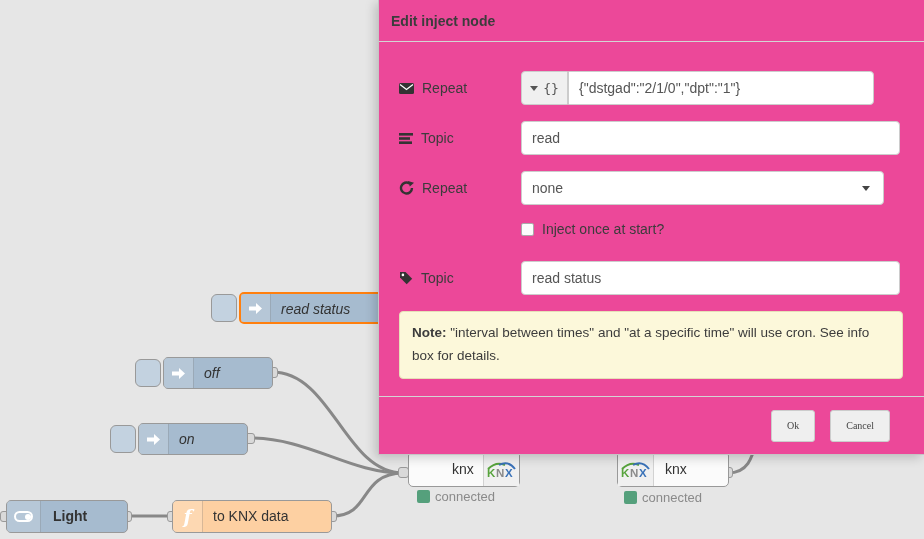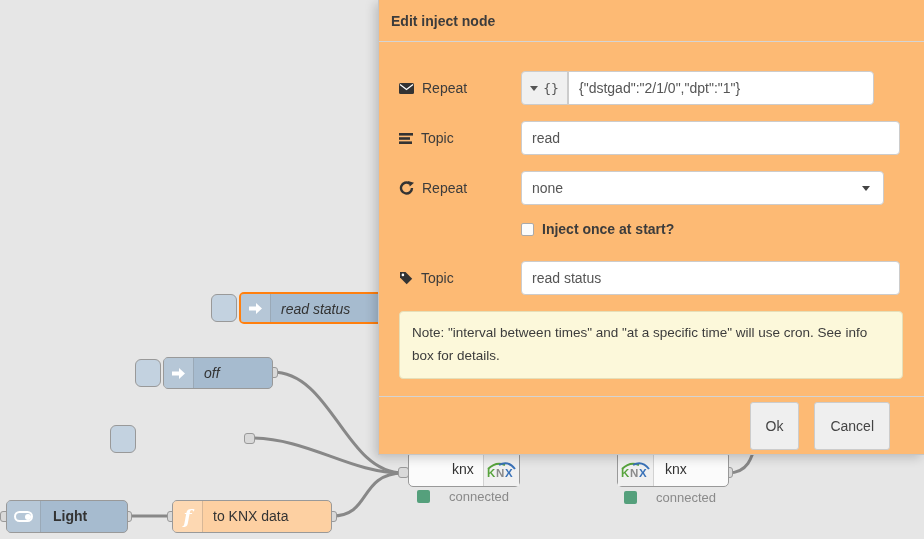--- a/index.html
+++ b/index.html
@@ -34,26 +34,26 @@
                color:#333; white-space:nowrap; }
   .node-label.it{ font-style:italic; }
   .node-body.knx .node-label{ line-height:34px; }
 
   .f-glyph{ font-family:"DejaVu Serif", serif; font-style:italic; font-weight:bold;
             font-size:19px; color:#fff; line-height:1; }
   .toggle-pill{ width:19px; height:11px; border:2px solid #fff; border-radius:7px; position:relative; }
   .toggle-pill .knob{ position:absolute; right:0px; top:0.5px; width:6px; height:6px;
                       background:#fff; border-radius:50%; }
 
-  .status{ position:absolute; display:flex; align-items:center; gap:19px;
+  .status{ position:absolute; display:flex; align-items:center; gap:5px;
            font-size:13px; color:#8a8a8a; z-index:2; }
   .status .dot{ width:13px; height:13px; border-radius:2px; background:#55a07c; }
 
   
-  .dialog{ position:absolute; left:378px; top:0; width:546px; height:455px; background:#fdba74;
+  .dialog{ position:absolute; left:378px; top:0; width:546px; height:455px; background:#ec4899;
            border-left:1px solid #c5c5c5; border-bottom:1px solid #c5c5c5;
            box-shadow:-3px 3px 10px rgba(0,0,0,0.18); z-index:10; }
   .dialog-header{ height:42px; border-bottom:1px solid #d4d4d4; display:flex; align-items:center;
                   padding:0 12px; font-weight:bold; font-size:14px; color:#3c3c3c; }
   .dialog-body{ position:absolute; top:43px; left:0; right:0; bottom:58px;
                 padding:28px 21px 0 20px; overflow:hidden; }
   .form-row{ display:flex; align-items:center; margin-bottom:16px; }
   .form-label{ width:122px; flex:none; display:flex; align-items:center; gap:8px;
                font-size:14px; color:#3c3c3c; }
   .form-label svg{ flex:none; }
@@ -71,34 +71,34 @@
   .typed-wrap{ margin-right:29px; }
 
   .form-select{ flex:1; height:34px; border:1px solid #ccc; border-radius:4px; font-size:14px;
                 color:#555; padding:0 24px 0 10px; margin-right:19px; background:#fff;
                 display:flex; align-items:center; position:relative; cursor:pointer; }
   .form-select .caret{ position:absolute; right:13px; top:14px; width:0; height:0;
                        border-left:4px solid transparent; border-right:4px solid transparent;
                        border-top:5px solid #444; }
 
   .once-row{ display:flex; align-items:center; gap:8px; margin:0 0 24px 122px;
-             font-size:14px; color:#3c3c3c;font-weight:bold; }
+             font-size:14px; color:#3c3c3c; }
   .checkbox{ width:13px; height:13px; border:1px solid #aaa; border-radius:2px;
              background:#fcfcfc; cursor:pointer; }
 
   .note{ background:#fcf8da; border:1px solid #e6dfb8; border-radius:4px; padding:10px 12px;
          font-size:13.5px; color:#3c3c3c; line-height:1.7; margin-right:0; }
-  .note b{ font-weight:normal; }
+  .note b{ font-weight:bold; }
 
   .dialog-footer{ position:absolute; left:0; right:0; bottom:0; height:58px;
                   border-top:1px solid #d4d4d4; display:flex; align-items:center;
                   justify-content:flex-end; gap:15px; padding-right:34px; }
-  .btn{ height:48px; padding:0 15px; background:#efefef; border:1px solid #ccc; border-radius:3px;
-        font-size:14px; color:#444; display:flex; align-items:center; cursor:pointer;
-        font-family:Liberation Sans, sans-serif; }
+  .btn{ height:32px; padding:0 15px; background:#efefef; border:1px solid #ccc; border-radius:3px;
+        font-size:10px; color:#444; display:flex; align-items:center; cursor:pointer;
+        font-family:Liberation Serif, serif; }
 </style>
 </head>
 <body>
 
 <div class="stage">
 
   <svg class="wires">
     <path d="M425,308 C485,308 468,473 403,473"></path>
     <path d="M272,372 C332,372 345,473 403,473"></path>
     <path d="M249,438 C310,438 348,473 403,473"></path>
@@ -123,20 +123,28 @@
     <span class="icon-region">
       <svg width="17" height="17" viewBox="0 0 17 17">
           <polygon points="2,6.5 9,6.5 9,3 15,8.5 9,14 9,10.5 2,10.5" fill="#fff"></polygon>
         </svg>
     </span>
     <span class="node-label it">off</span>
   </div>
 
   <div class="port" style="left:244px; top:433px;"></div>
   <div class="inject-btn" style="left:110px; top:425px;"></div>
+  <div class="node-body" style="left:138px; top:423px; width:110px;">
+    <span class="icon-region">
+      <svg width="17" height="17" viewBox="0 0 17 17">
+          <polygon points="2,6.5 9,6.5 9,3 15,8.5 9,14 9,10.5 2,10.5" fill="#fff"></polygon>
+        </svg>
+    </span>
+    <span class="node-label it">on</span>
+  </div>
 
   <div class="port" style="left:0px; top:511px;"></div>
   <div class="port" style="left:121px; top:511px;"></div>
   <div class="node-body" style="left:6px; top:500px; width:122px; height:33px;font-weight:bold;">
     <span class="icon-region" style="width:34px;">
       <span class="toggle-pill">
           <span class="knob"></span>
         </span>
     </span>
     <span class="node-label" style="left:46px; line-height:31px;">Light</span>

